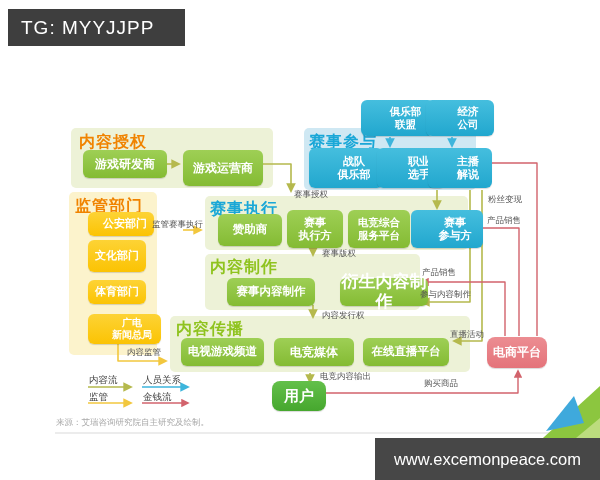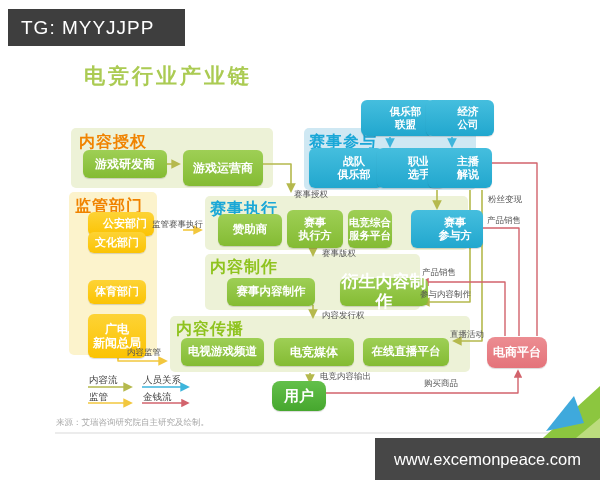--- a/index.html
+++ b/index.html
@@ -43,21 +43,20 @@
 </style>
 </head>
 <body>
 
 <div id="page">
 
   <div id="top-bar">
     <span>TG: MYYJJPP</span>
   </div>
 
-  <div id="title">电竞行业产业链</div>
 
   <div id="diagram">
       <div class="panel p-green" style="left: 71px; top: 128px; width: 202px; height: 60px;"></div>
       <div class="sec-head h-orange" style="left: 79px; top: 132px;">内容授权</div>
       <div class="panel p-yellow" style="left: 69px; top: 192px; width: 88px; height: 163px;"></div>
       <div class="sec-head h-orange" style="left: 75px; top: 196px;">监管部门</div>
       <div class="panel p-blue" style="left: 304px; top: 128px; width: 172px; height: 62px;"></div>
       <div class="sec-head h-blue" style="left: 309px; top: 132px;">赛事参与</div>
       <div class="panel p-green" style="left: 205px; top: 196px; width: 263px; height: 54px;"></div>
       <div class="sec-head h-blue" style="left: 210px; top: 199px;">赛事执行</div>
@@ -67,27 +66,27 @@
       <div class="sec-head h-green" style="left: 176px; top: 319px;">内容传播</div>
       <div class="node n-green" style="left: 83px; top: 150px; width: 84px; height: 28px; font-size: 12px;">
         <span>游戏研发商</span>
       </div>
       <div class="node n-green" style="left: 183px; top: 150px; width: 80px; height: 36px; font-size: 12px;">
         <span>游戏运营商</span>
       </div>
       <div class="node n-yellow" style="left: 88px; top: 212px; width: 58px; height: 24px; font-size: 11px; padding-left: 8px;">
         <span>公安部门</span>
       </div>
-      <div class="node n-yellow" style="left: 88px; top: 232px; width: 58px; height: 21px; font-size: 11px;">
+      <div class="node n-yellow" style="left: 88px; top: 240px; width: 58px; height: 32px; font-size: 11px;">
         <span>文化部门</span>
       </div>
       <div class="node n-yellow" style="left: 88px; top: 280px; width: 58px; height: 24px; font-size: 11px;">
         <span>体育部门</span>
       </div>
-      <div class="node n-yellow" style="left: 88px; top: 314px; width: 58px; height: 44px; font-size: 12px;">
+      <div class="node n-yellow" style="left: 88px; top: 314px; width: 58px; height: 30px; font-size: 10px; padding-left: 15px;">
         <span>广电</span>
         <span>新闻总局</span>
       </div>
       <div class="node n-blue" style="left: 361px; top: 100px; width: 57px; height: 36px; font-size: 10.5px;">
         <span>俱乐部</span>
         <span>联盟</span>
       </div>
       <div class="node n-blue" style="left: 426px; top: 100px; width: 52px; height: 36px; font-size: 10.5px;">
         <span>经济</span>
         <span>公司</span>
@@ -104,21 +103,21 @@
         <span>主播</span>
         <span>解说</span>
       </div>
       <div class="node n-green" style="left: 218px; top: 214px; width: 64px; height: 32px; font-size: 11.5px;">
         <span>赞助商</span>
       </div>
       <div class="node n-green" style="left: 287px; top: 210px; width: 56px; height: 38px; font-size: 11px;">
         <span>赛事</span>
         <span>执行方</span>
       </div>
-      <div class="node n-green" style="left: 348px; top: 210px; width: 44px; height: 38px; font-size: 10.5px;">
+      <div class="node n-green" style="left: 348px; top: 210px; width: 62px; height: 38px; font-size: 10.5px;">
         <span>电竞综合</span>
         <span>服务平台</span>
       </div>
       <div class="node n-blue" style="left: 411px; top: 210px; width: 56px; height: 38px; font-size: 11px;">
         <span>赛事</span>
         <span>参与方</span>
       </div>
       <div class="node n-green" style="left: 227px; top: 278px; width: 88px; height: 28px; font-size: 11.5px;">
         <span>赛事内容制作</span>
       </div>

